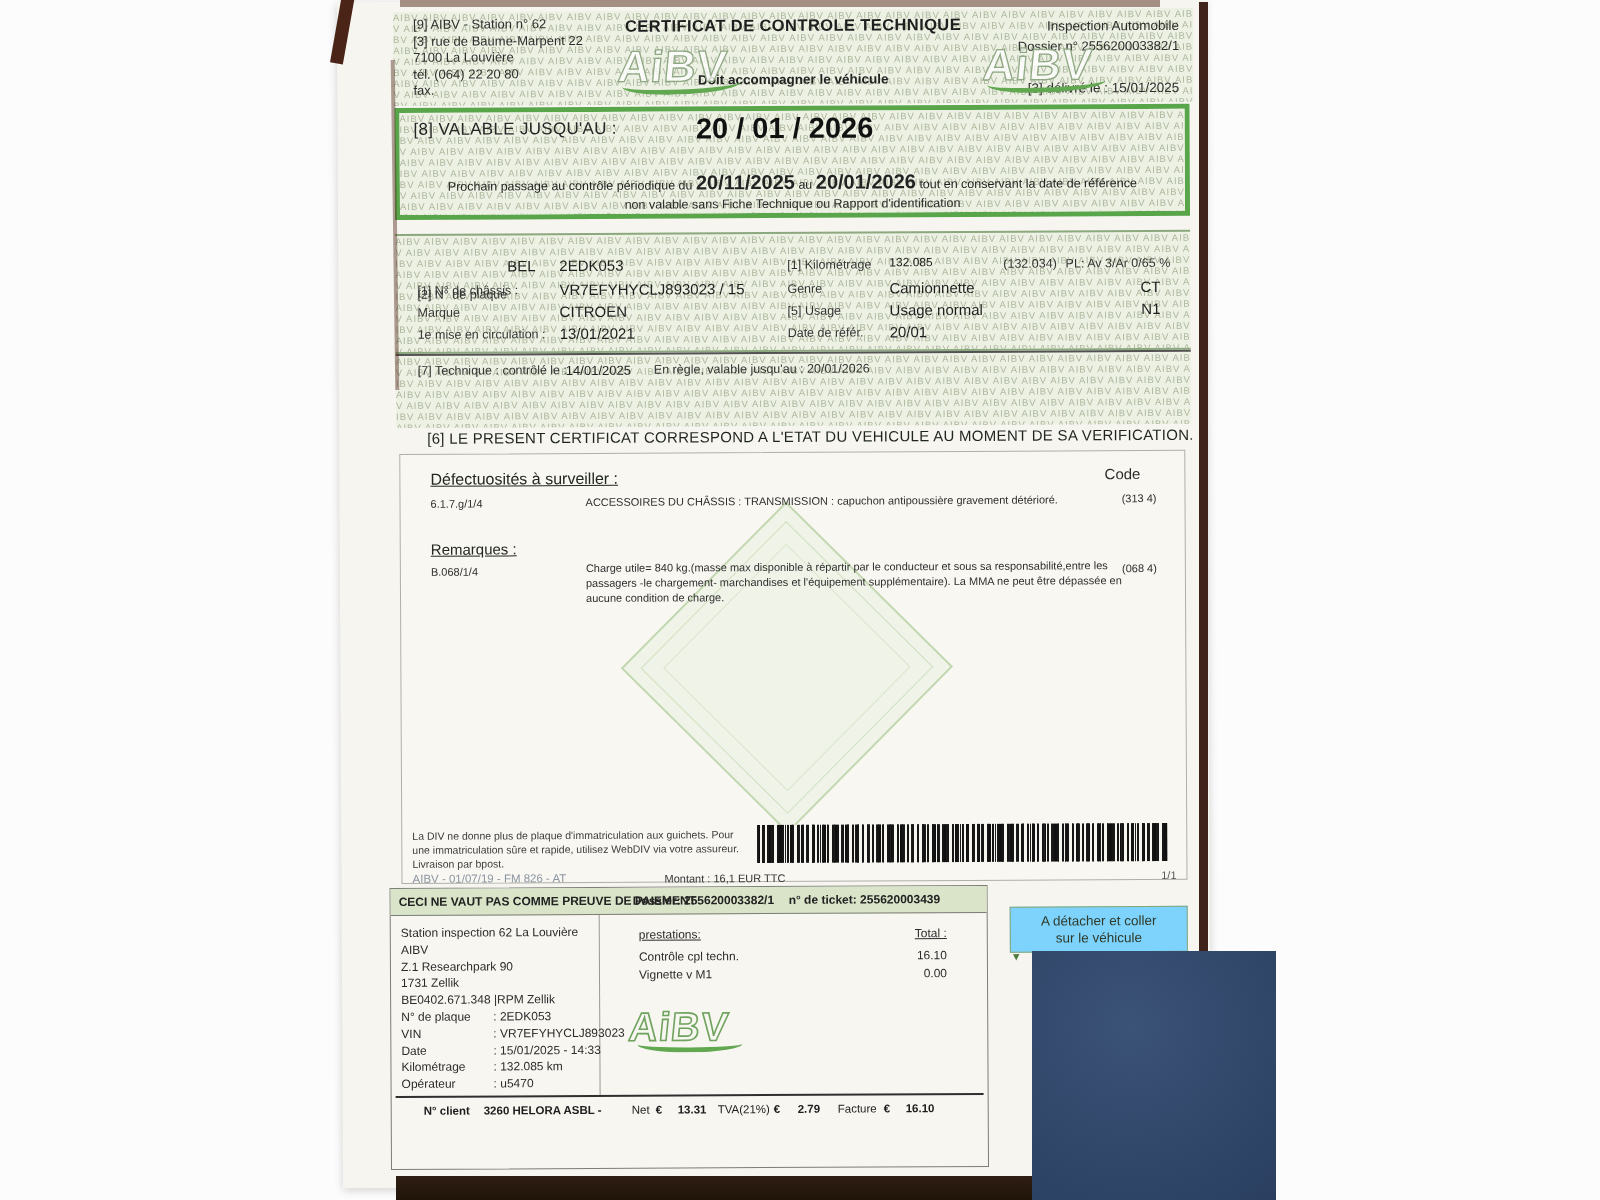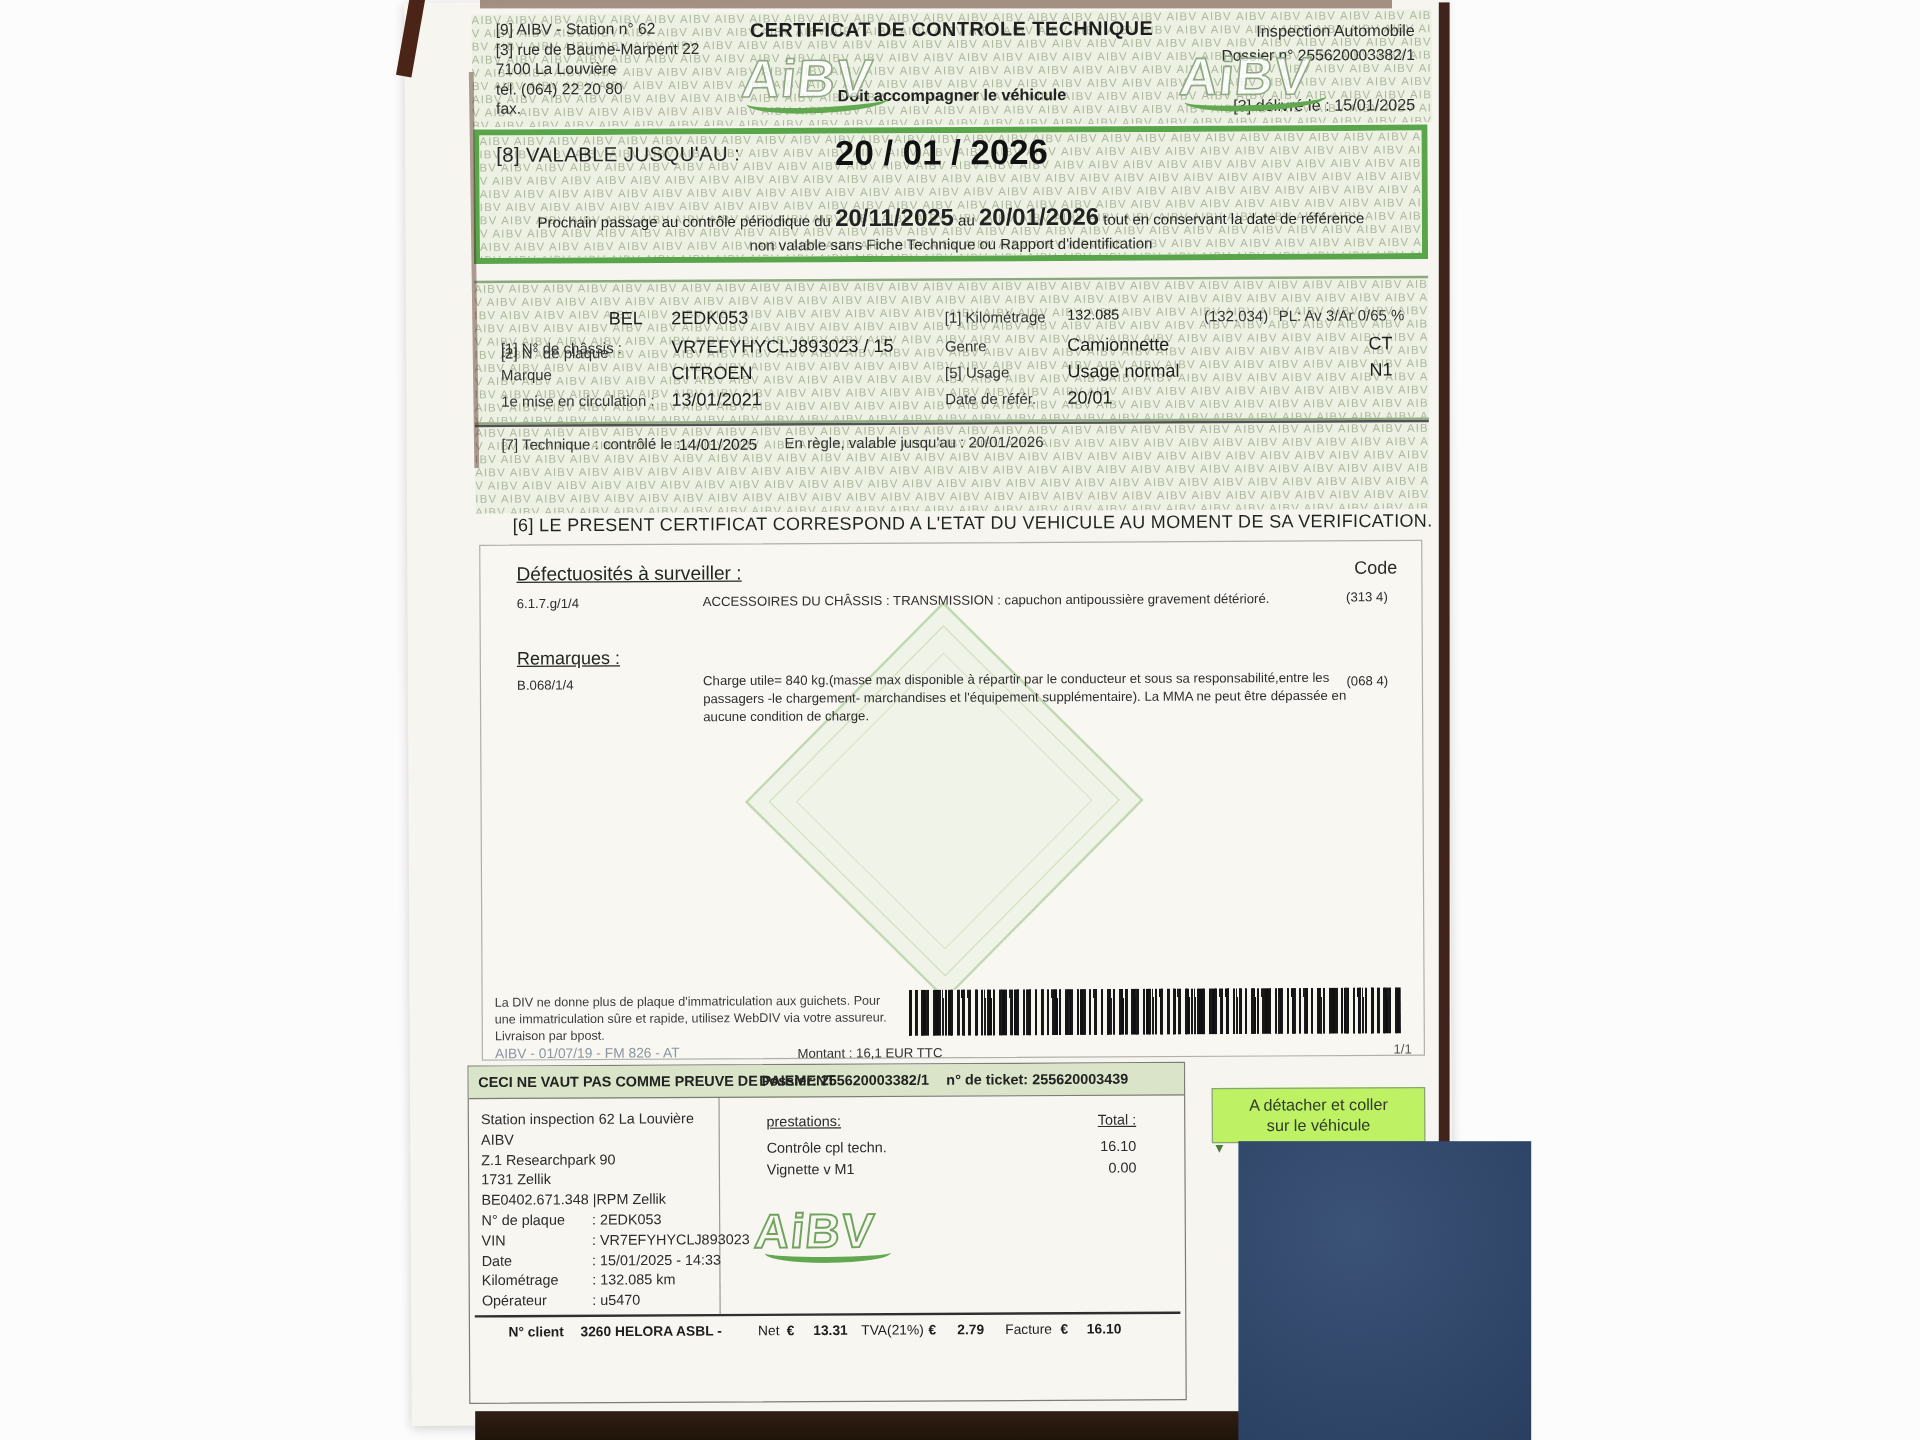--- a/index.html
+++ b/index.html
@@ -85,21 +85,21 @@
   .t-line-val{position:absolute;right:40px;font-size:12px;color:#2b2b2b;}
   .t-logo{position:absolute;left:238px;top:120px;font-weight:900;font-size:40px;letter-spacing:1px;
           color:#f7f6f1;-webkit-text-stroke:1.6px #6fa35e;transform:skew(-6deg);line-height:38px;}
   .t-logo .swoosh{position:absolute;left:10px;bottom:-7px;width:105px;height:10px;border-bottom:5px solid #62a851;
           border-radius:0 0 60% 60%/0 0 100% 100%;}
   .t-footline{position:absolute;left:4px;right:4px;top:207px;border-top:2px solid #2f2f2f;}
   .t-footer{position:absolute;left:0;top:214px;width:100%;height:22px;font-size:11.5px;color:#1d1d1d;}
   .t-footer span{position:absolute;top:2px;}
 
   
-  .detach{position:absolute;left:668px;top:908px;width:178px;height:46px;background:#bef264;border:1px solid #87a673;
+  .detach{position:absolute;left:668px;top:908px;width:178px;height:46px;background:#7dd3fc;border:1px solid #87a673;
           text-align:center;font-size:13.5px;line-height:17px;color:#2f3a2a;padding-top:5px;}
   .detach .arrow{position:absolute;bottom:-13px;font-size:13px;color:#4e7a3c;}
 </style>
 </head>
 <body>
 
 <div class="stage">
 
   <div class="paper">
 
@@ -171,21 +171,21 @@
     </div>
 
     <div class="statement">[6] LE PRESENT CERTIFICAT CORRESPOND A L'ETAT DU VEHICULE AU MOMENT DE SA VERIFICATION.</div>
 
     <div class="mainbox">
       <div class="diamond">
         <div class="d2"></div>
         <div class="d3"></div>
       </div>
       <div class="sec-title" style="left:30px;top:16px;">Défectuosités à surveiller :</div>
-      <div style="position:absolute;right:20px;top:14px;font-size:15px;color:#2b2b2b;">Code</div>
+      <div style="position:absolute;right:44px;top:14px;font-size:15px;color:#2b2b2b;">Code</div>
       <div class="small" style="position:absolute;left:30px;top:42px;">6.1.7.g/1/4</div>
       <div class="small" style="position:absolute;left:185px;top:41px;width:500px;">ACCESSOIRES DU CHÂSSIS : TRANSMISSION : capuchon antipoussière gravement détérioré.</div>
       <div class="small" style="position:absolute;right:28px;top:40px;">(313 4)</div>
 
       <div class="sec-title" style="left:30px;top:86px;font-size:15px;">Remarques :</div>
       <div class="small" style="position:absolute;left:30px;top:110px;">B.068/1/4</div>
       <div class="small" style="position:absolute;left:185px;top:107px;width:545px;">Charge utile= 840 kg.(masse max disponible à répartir par le conducteur et sous sa responsabilité,entre les passagers -le chargement- marchandises et l'équipement supplémentaire). La MMA ne peut être dépassée en aucune condition de charge.</div>
       <div class="small" style="position:absolute;right:28px;top:110px;">(068 4)</div>
 
       <div style="position:absolute;left:10px;top:374px;width:330px;font-size:10.5px;line-height:14px;color:#3c3c3c;">La DIV ne donne plus de plaque d'immatriculation aux guichets. Pour une immatriculation sûre et rapide, utilisez WebDIV via votre assureur. Livraison par bpost.</div>

